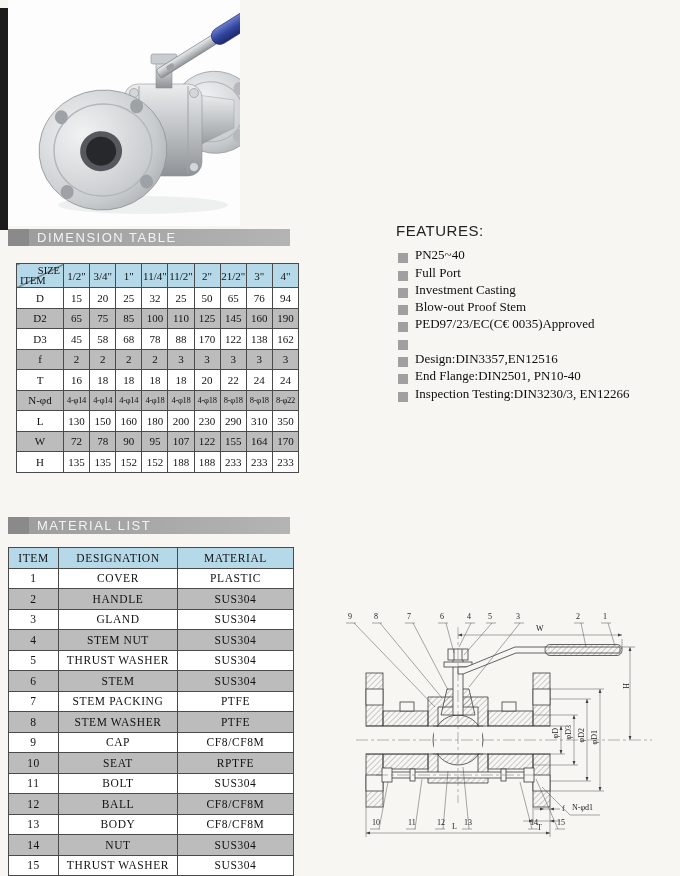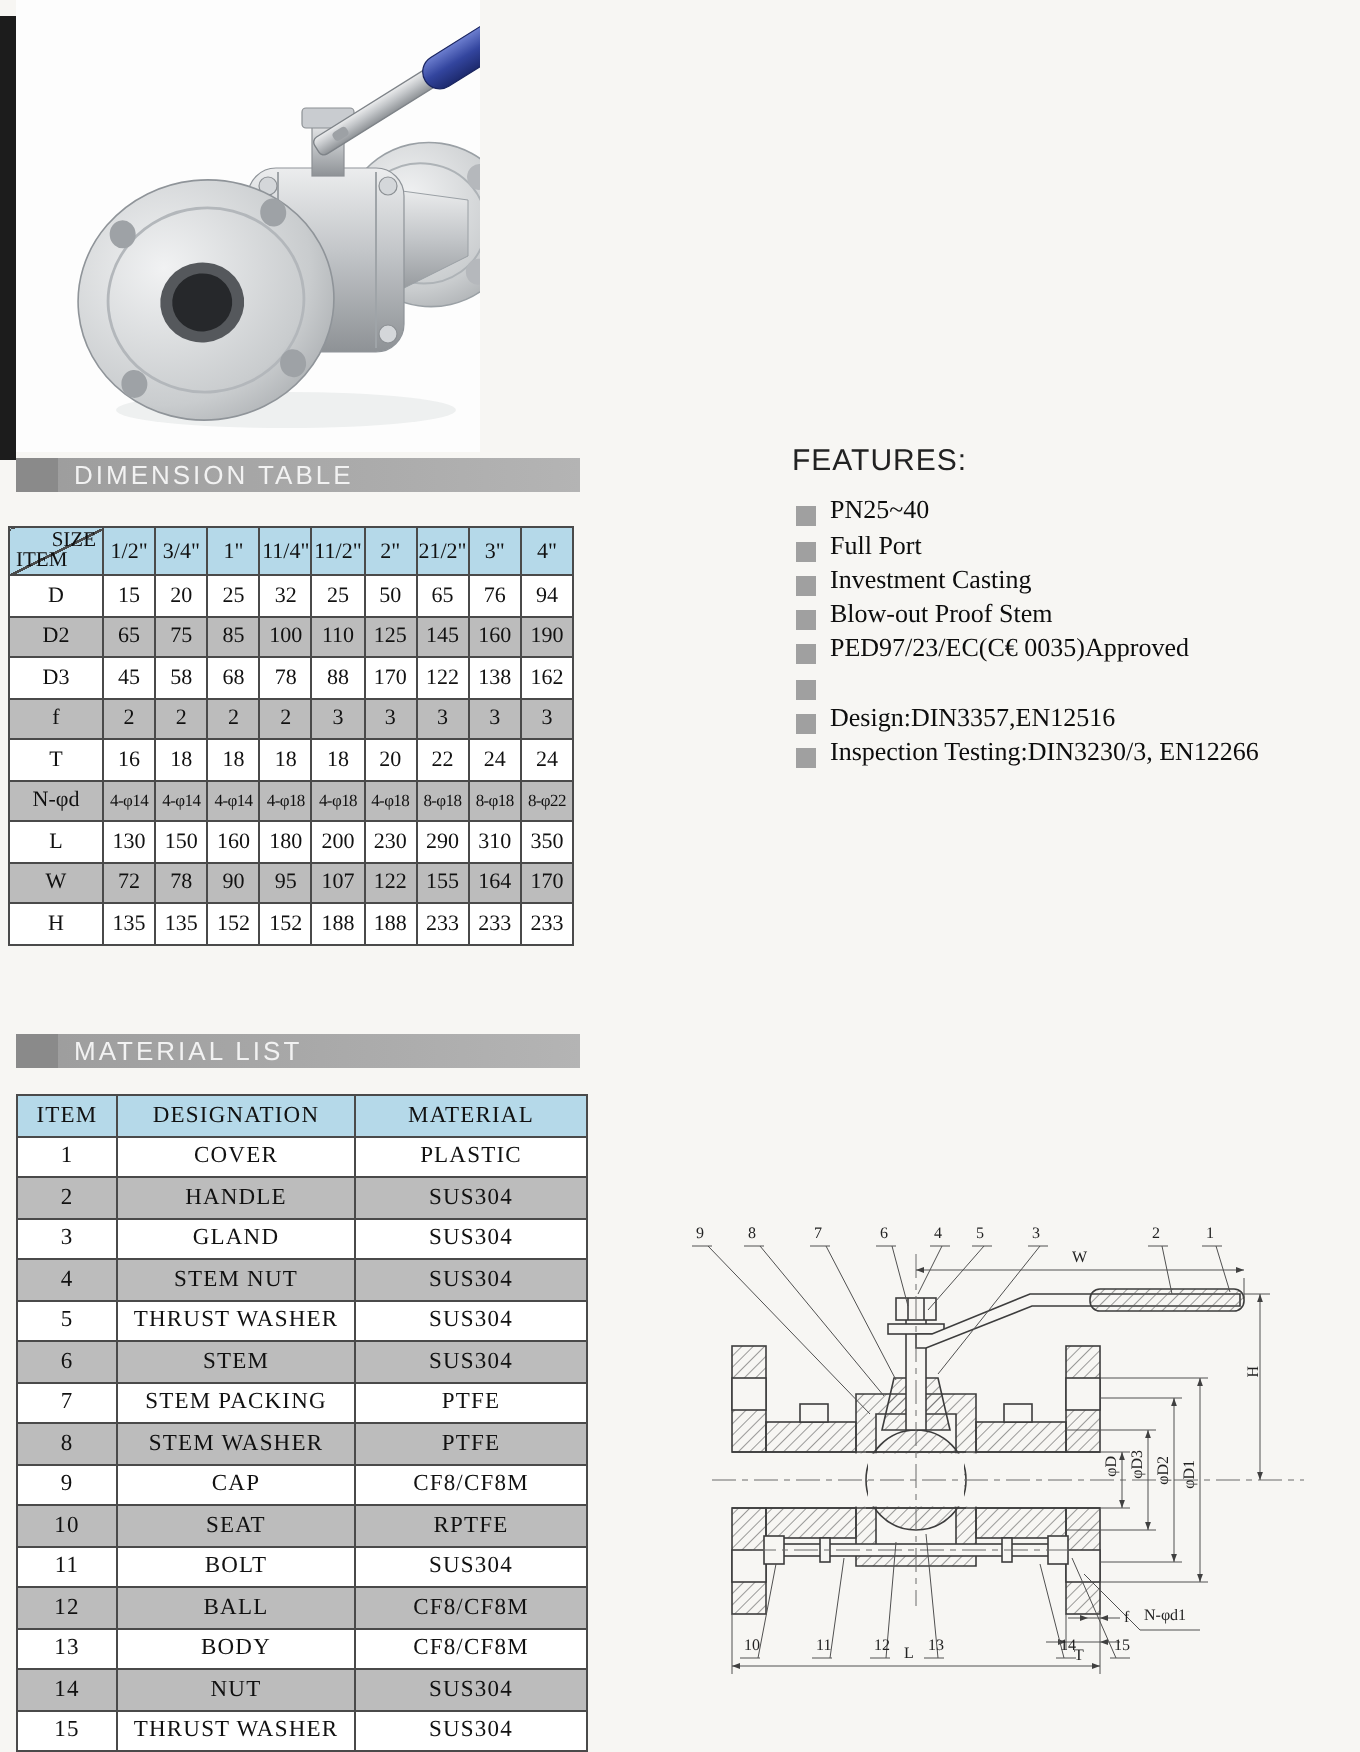--- a/index.html
+++ b/index.html
@@ -19,21 +19,21 @@
   .mat-bar{top:517px}
   
   .features{position:absolute;left:396px;top:222px;width:284px}
   .features-title{font-family:"Liberation Sans",sans-serif;font-size:15px;color:#222;letter-spacing:.5px}
   .features ul{list-style:none;margin:7px 0 0 2px;padding:0}
   .features li{display:flex;align-items:flex-end;height:17.3px;font-size:13px;color:#0d0d0d;white-space:nowrap}
   .features .sq{width:10px;height:10px;background:#a0a0a0;margin-right:7px;flex:none}
   
   table{border-collapse:collapse;table-layout:fixed;background:#fff;text-align:center}
   td,th{border:1px solid #4a4a4a;padding:0;font-weight:normal;overflow:hidden}
-  .dim-table{position:absolute;left:4px;top:263px;width:283px;font-size:11px}
+  .dim-table{position:absolute;left:16px;top:263px;width:283px;font-size:11px}
   .dim-table thead th{background:#b5d9e9;height:23px;font-size:11px}
   .dim-table tbody th,.dim-table tbody td{height:19.5px}
   .dim-table tbody tr:nth-child(even){background:#bcbcbc}
   .dim-table tr.tiny td{font-size:8.5px;letter-spacing:-.3px}
   .corner{position:relative;background:
     linear-gradient(to bottom right,transparent calc(50% - .6px),#4a4a4a calc(50% - .6px),#4a4a4a calc(50% + .6px),transparent calc(50% + .6px)),#b5d9e9 !important}
   .corner .ct{position:absolute;top:1px;right:3px;font-size:10.5px}
   .corner .cb{position:absolute;bottom:1px;left:3px;font-size:10.5px}
   .mat-table{position:absolute;left:8px;top:547px;width:282px;font-size:11.5px;letter-spacing:.6px}
   .mat-table thead th{background:#b5d9e9;height:19.5px}
@@ -139,20 +139,24 @@
       <li>
         <span class="sq"></span>
         <span>PED97/23/EC(C€ 0035)Approved</span>
       </li>
       <li>
         <span class="sq"></span>
       </li>
       <li>
         <span class="sq"></span>
         <span>Design:DIN3357,EN12516</span>
+      </li>
+      <li>
+        <span class="sq"></span>
+        <span>End Flange:DIN2501, PN10-40</span>
       </li>
       <li>
         <span class="sq"></span>
         <span>Inspection Testing:DIN3230/3, EN12266</span>
       </li>
     </ul>
 </div>
 
 <table class="dim-table" id="dim-table">
     <thead>

